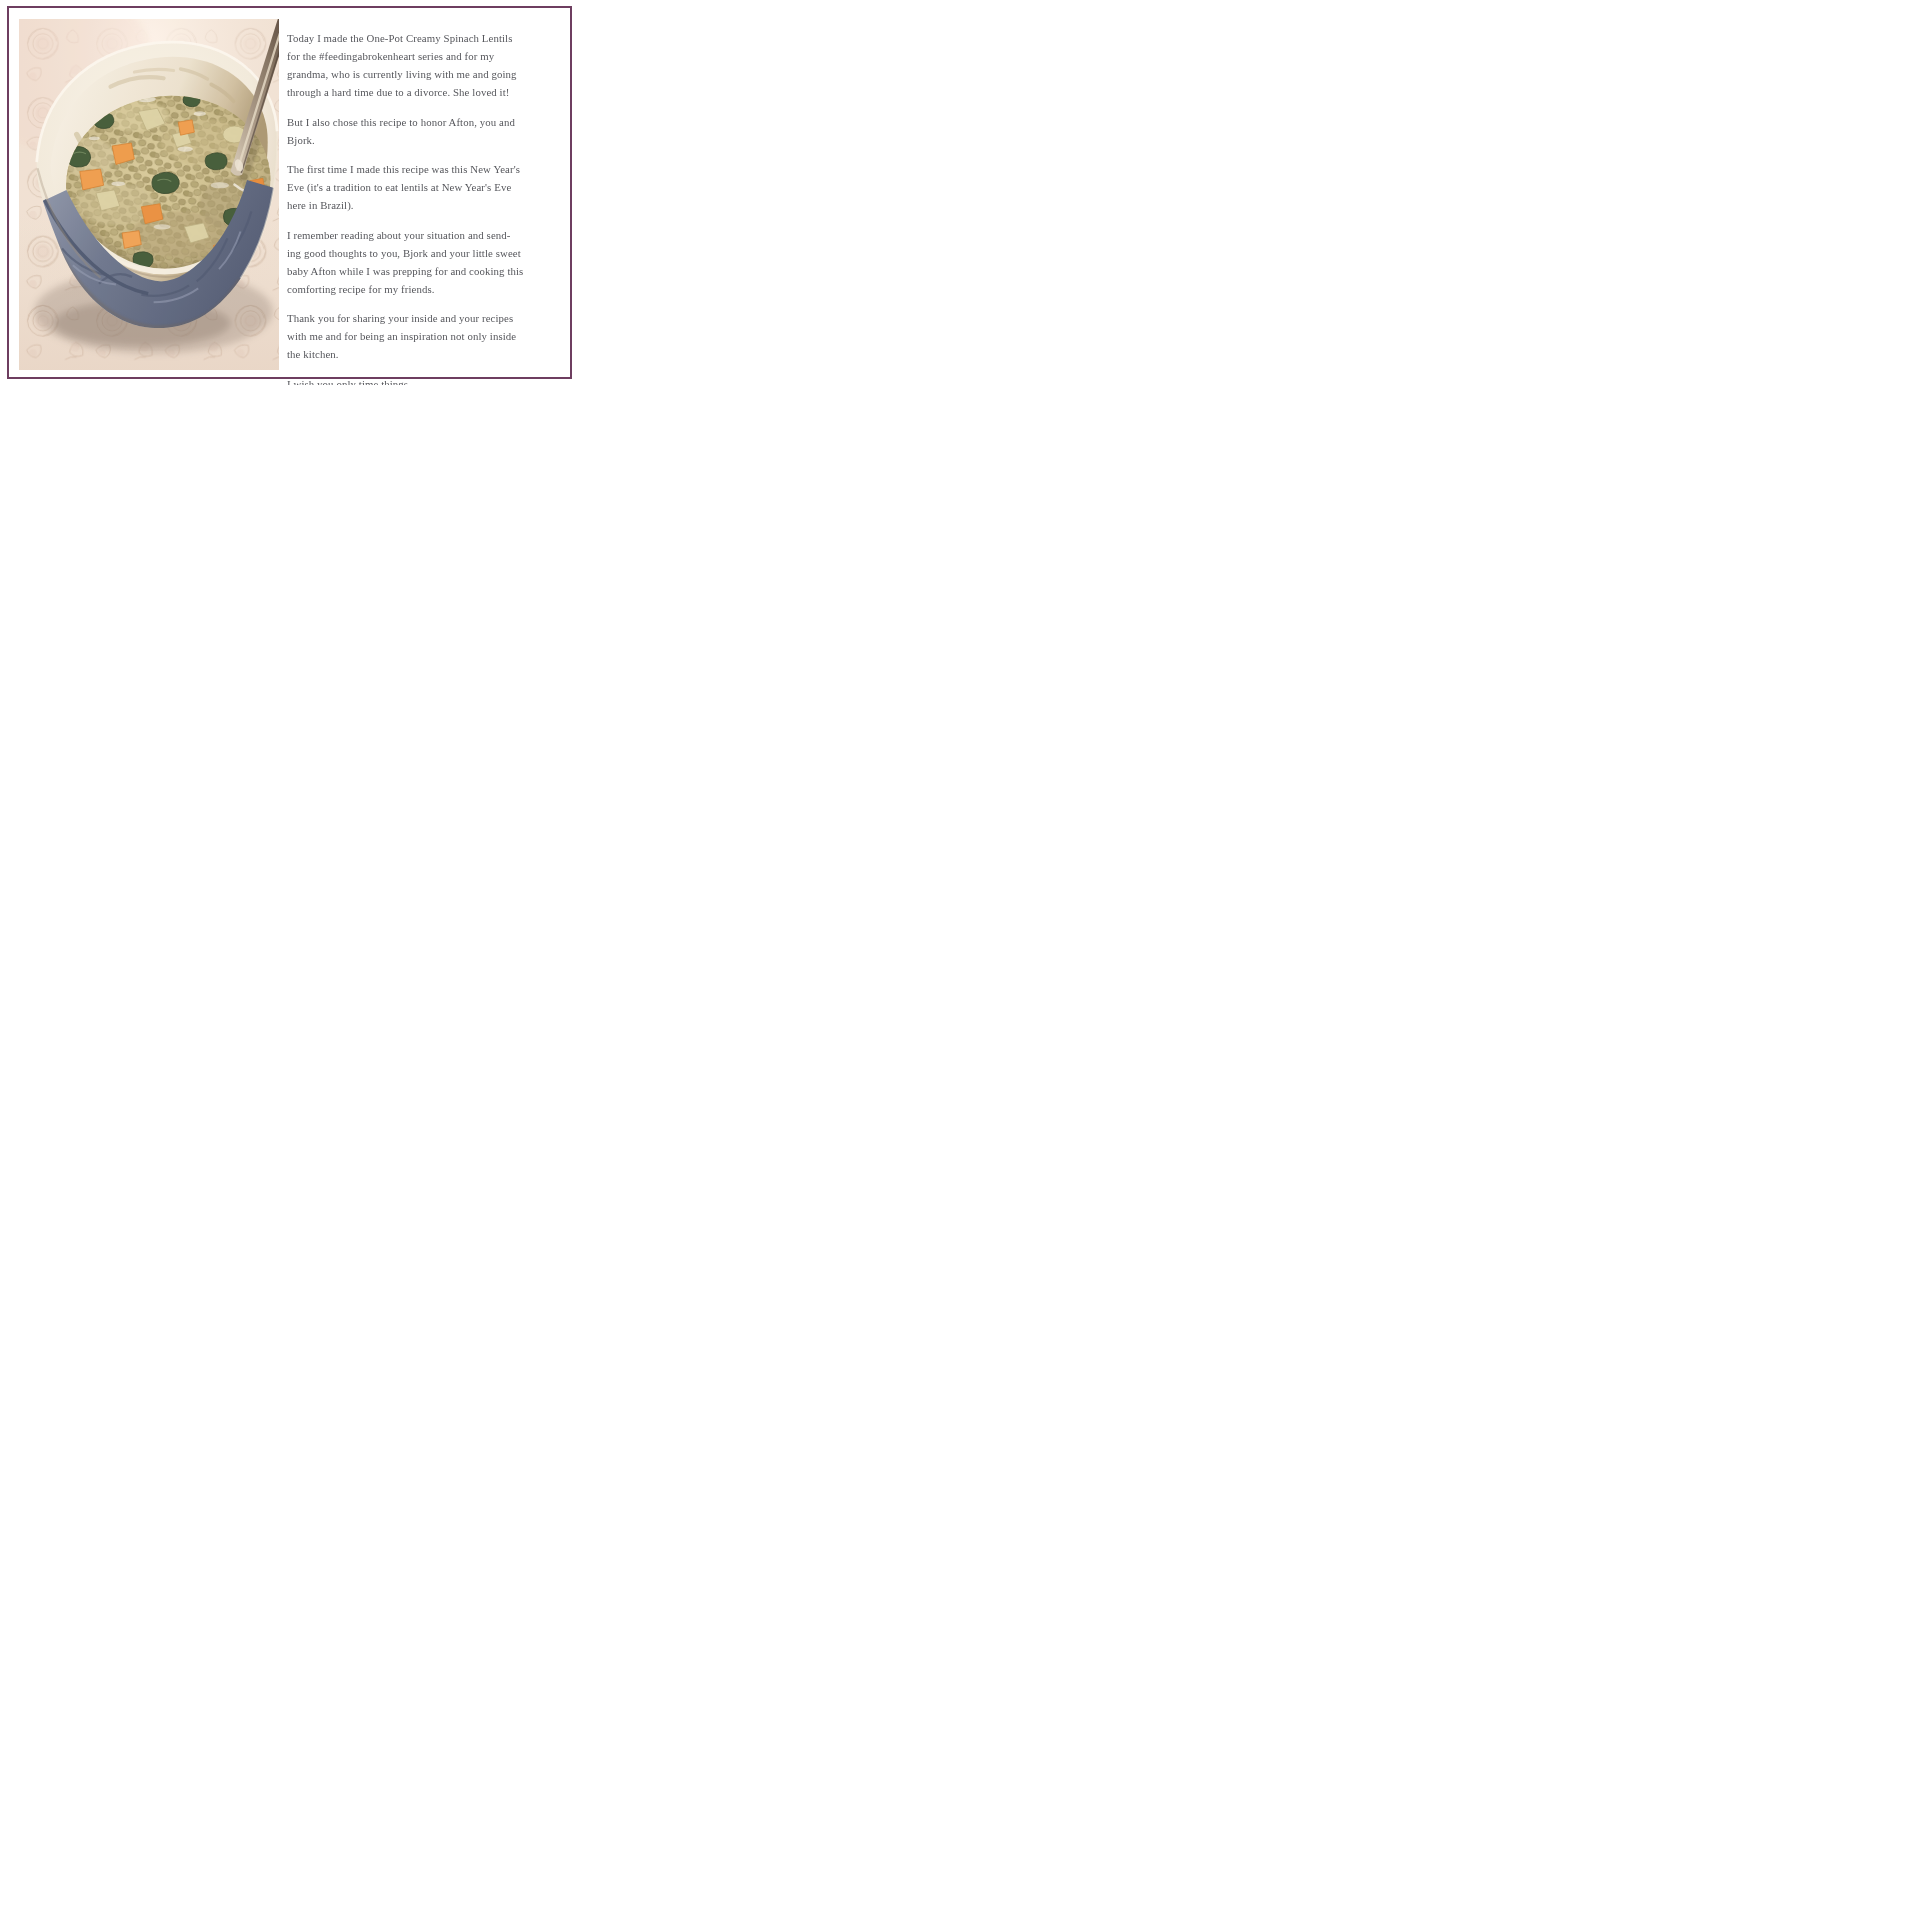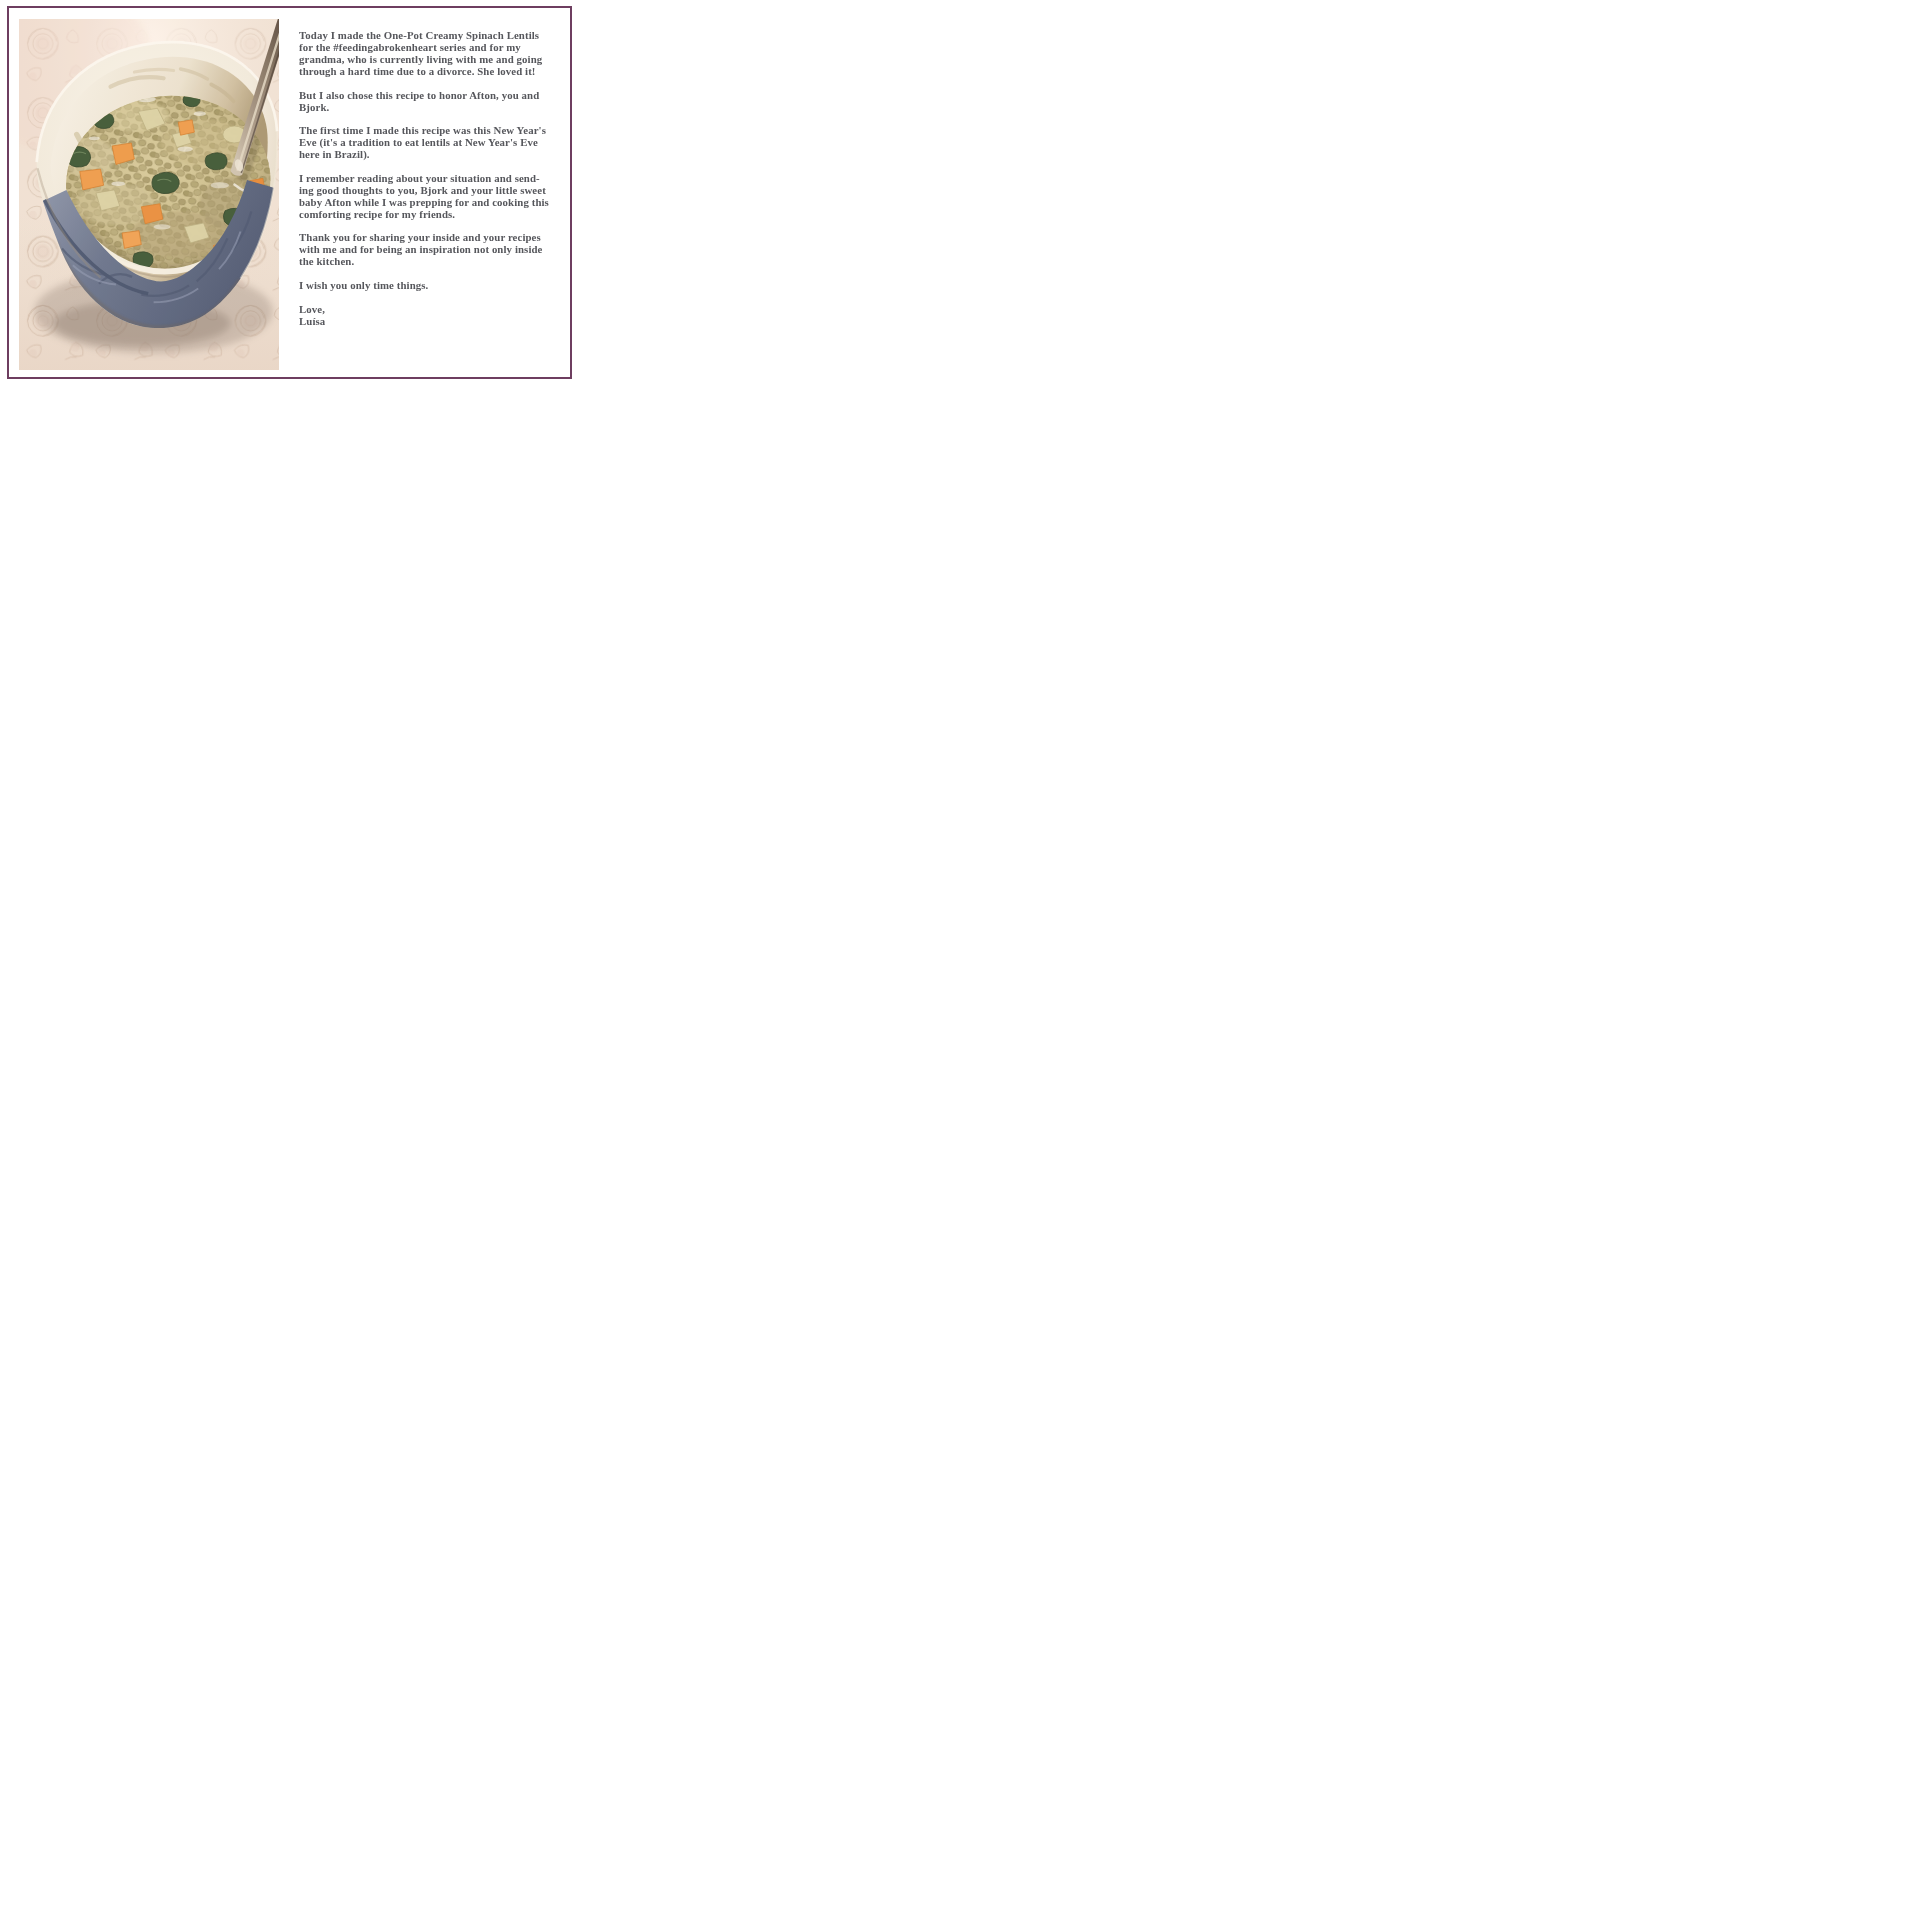--- a/index.html
+++ b/index.html
@@ -8,22 +8,22 @@
     position:relative; width:578px; height:385px; background:#ffffff;
     overflow:hidden; font-family:"Liberation Serif","DejaVu Serif",serif;
   }
   .frame {
     position:absolute; left:6.5px; top:5.8px; width:565px; height:373px;
     box-sizing:border-box; border:2.7px solid #6e3e60; background:transparent;
   }
   .photo { position:absolute; left:19px; top:19px; width:260px; height:351px; margin:0; }
   .photo svg { display:block; width:100%; height:100%; }
   .letter {
-    position:absolute; left:299px; top:29px; width:274px;
-    color:#56575c; font-size:10.8px; line-height:12px; letter-spacing:0.1px;font-weight:bold;
+    position:absolute; left:287px; top:29px; width:274px;
+    color:#56575c; font-size:10.8px; line-height:18px; letter-spacing:0.1px;
   }
   .letter p { margin:0 0 11.6px 0; white-space:pre-line; }
   .letter p:last-child { margin-bottom:4px; }
 </style>
 </head>
 <body>
 
 <div class="canvas">
 
   <div class="frame"></div>

